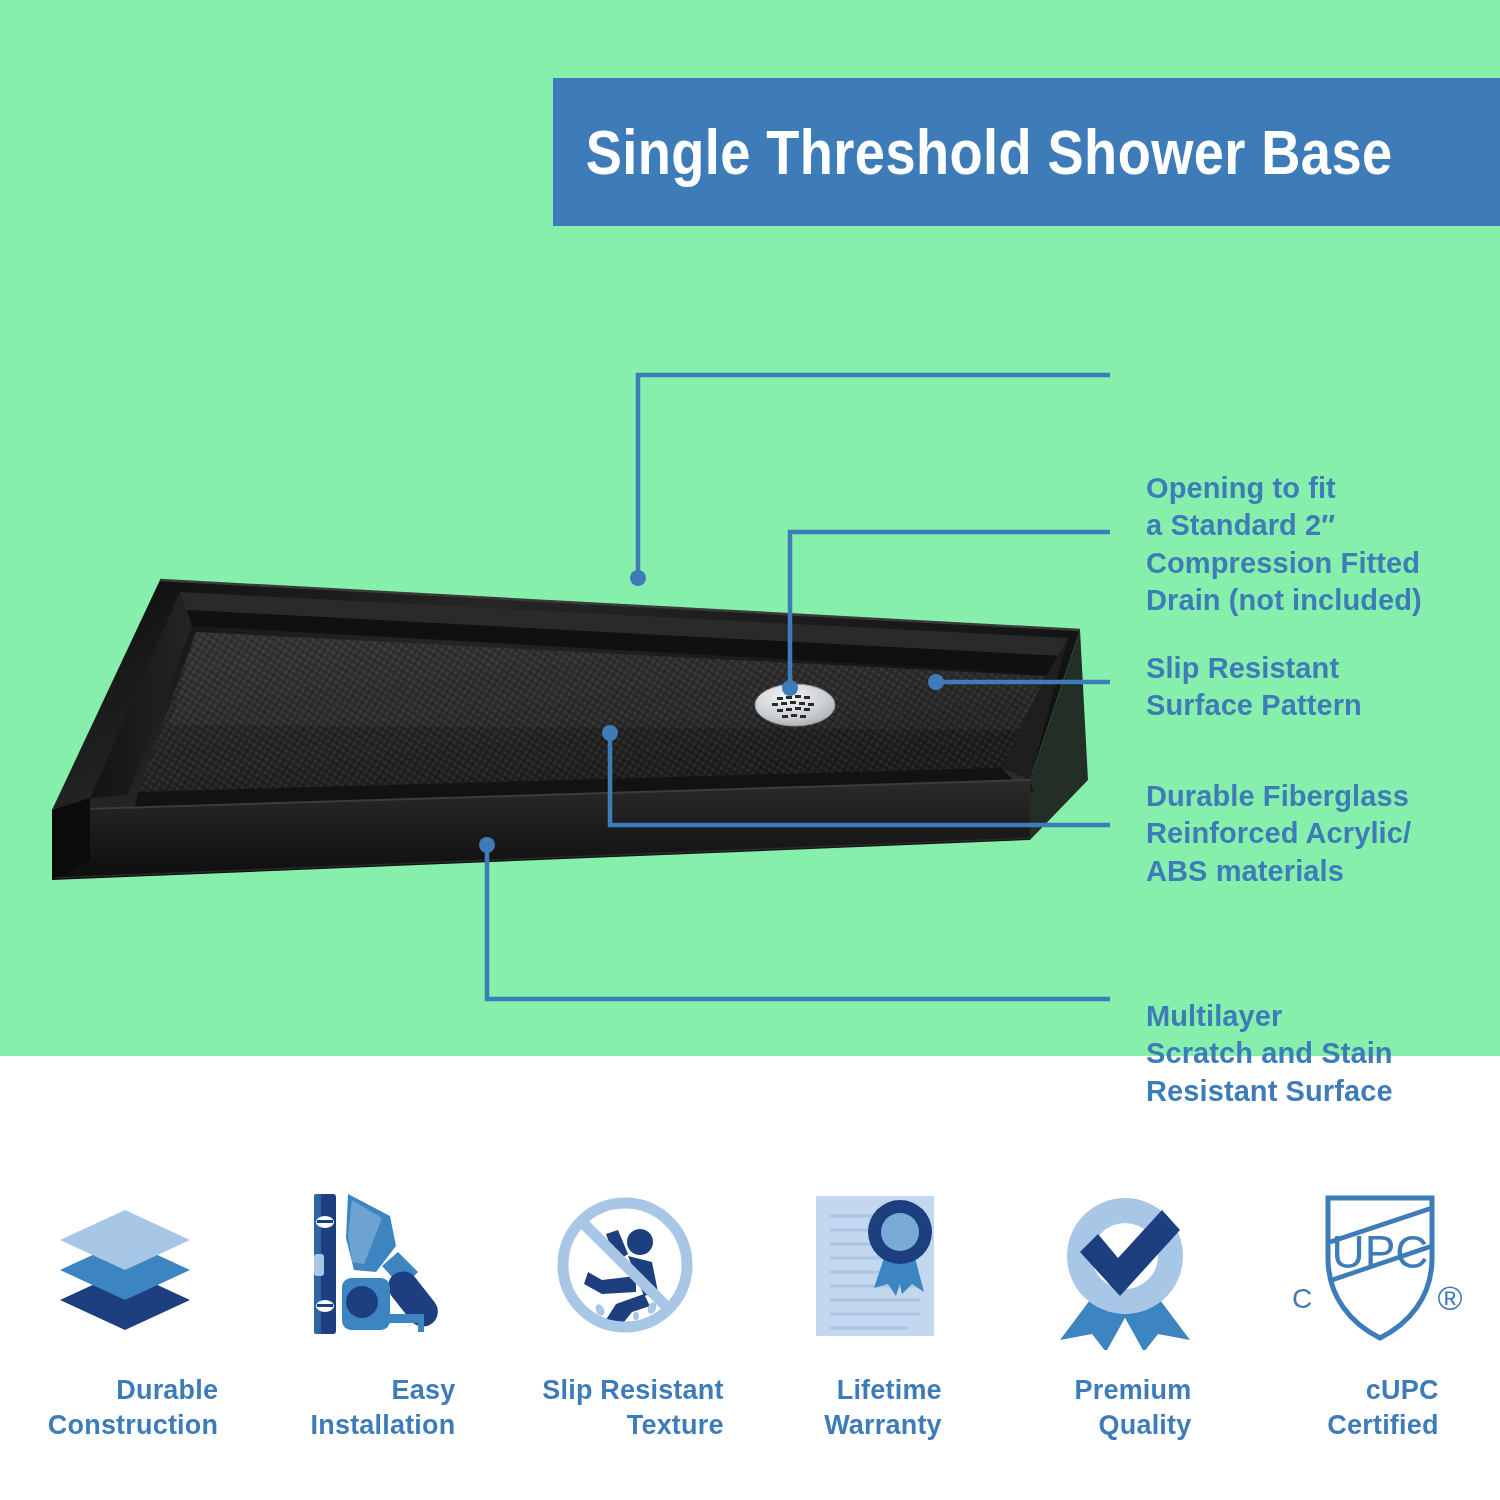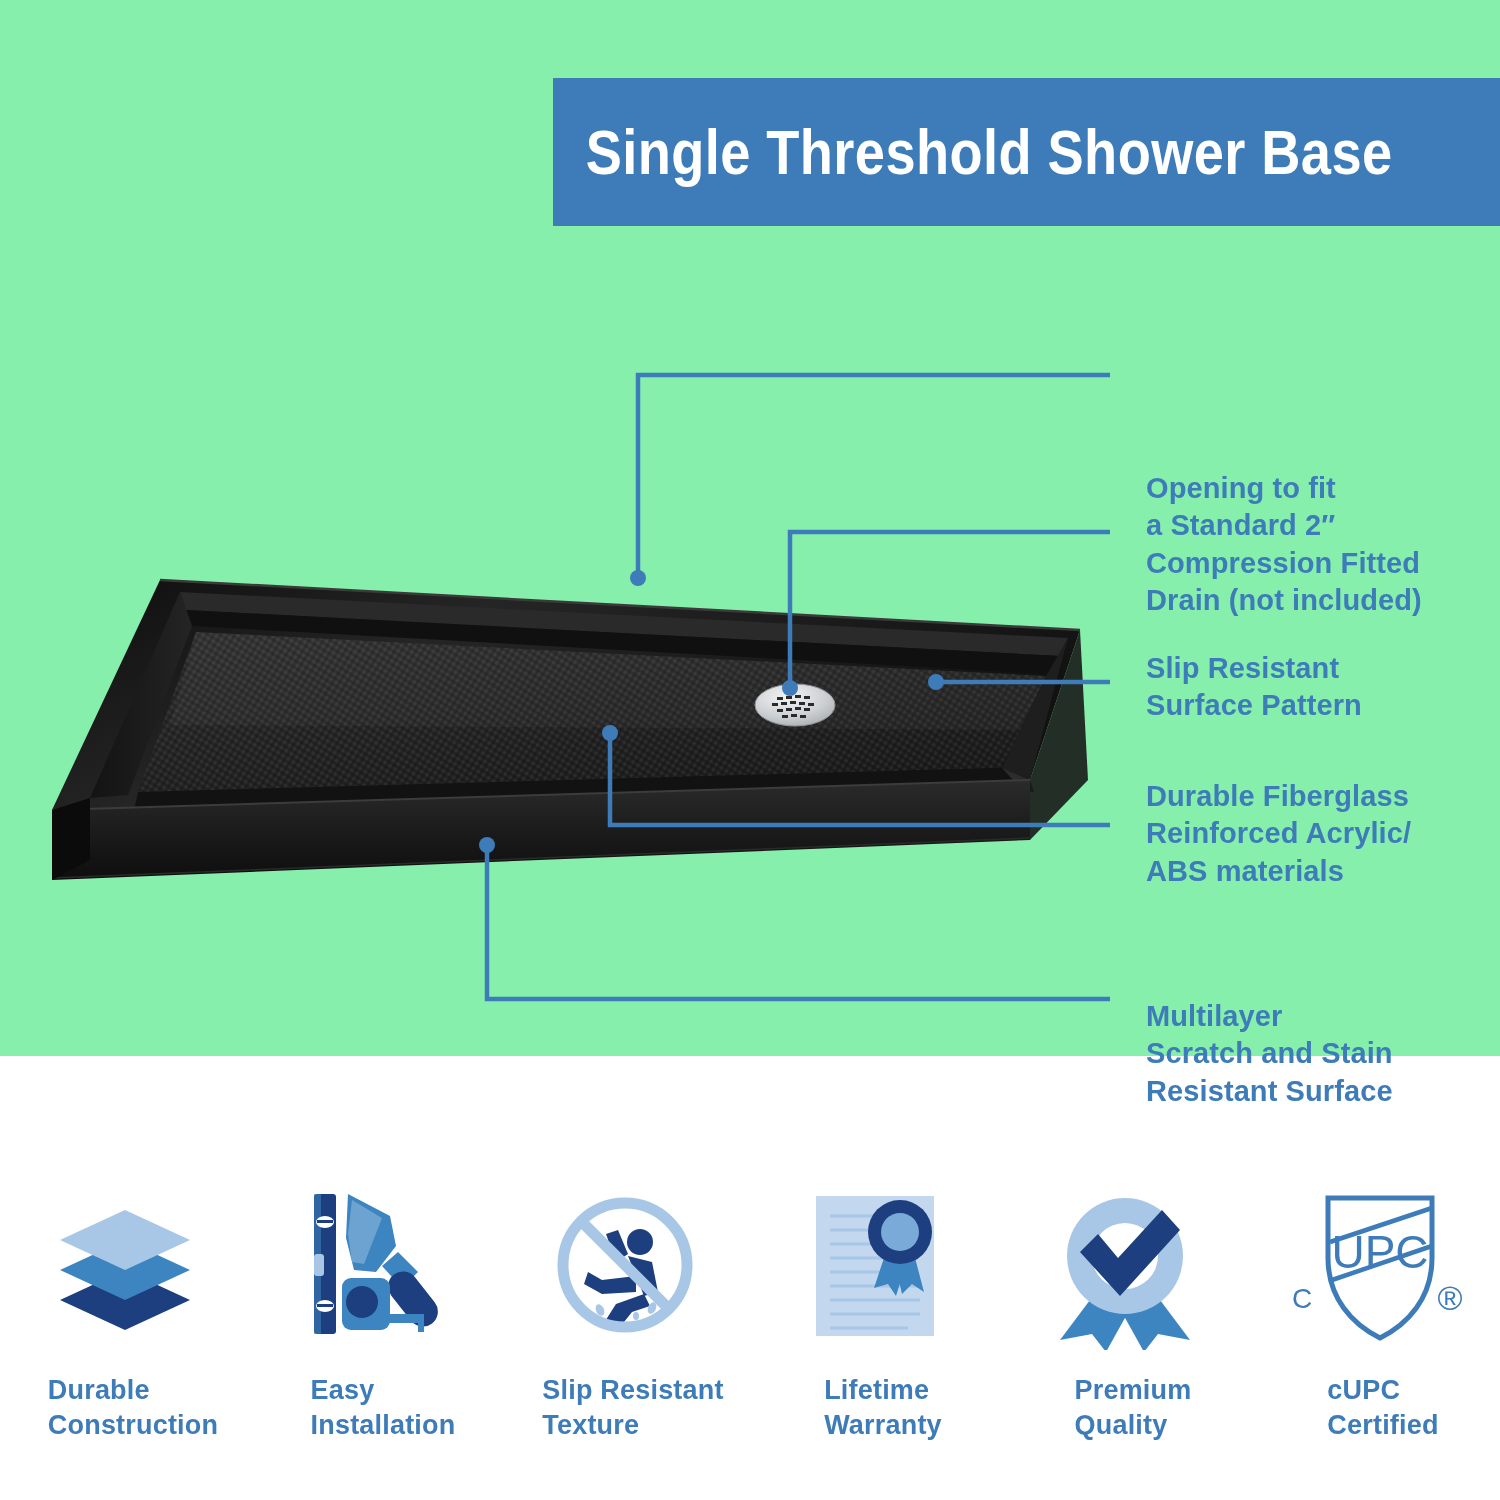--- a/index.html
+++ b/index.html
@@ -40,21 +40,21 @@
 
   
   .features {
     position:absolute; left:0; top:1175px; width:1500px; height:290px;
     display:flex; align-items:flex-start;
   }
   .feature { flex:1 1 0; display:flex; flex-direction:column; align-items:center; }
   .feature-icon { height:180px; display:flex; align-items:center; justify-content:center; }
   .feature-label {
     margin-top:18px; color:#3d7cb8; font-weight:bold; font-size:27px;
-    line-height:1.3; text-align:left; letter-spacing:0.2px;margin-left:16px;
+    line-height:1.3; text-align:right; letter-spacing:0.2px;margin-left:16px;
   }
 </style>
 </head>
 <body>
 
 <div id="page">
 
   <div class="banner">
     <div class="banner-title">Single Threshold Shower Base</div>
   </div>

